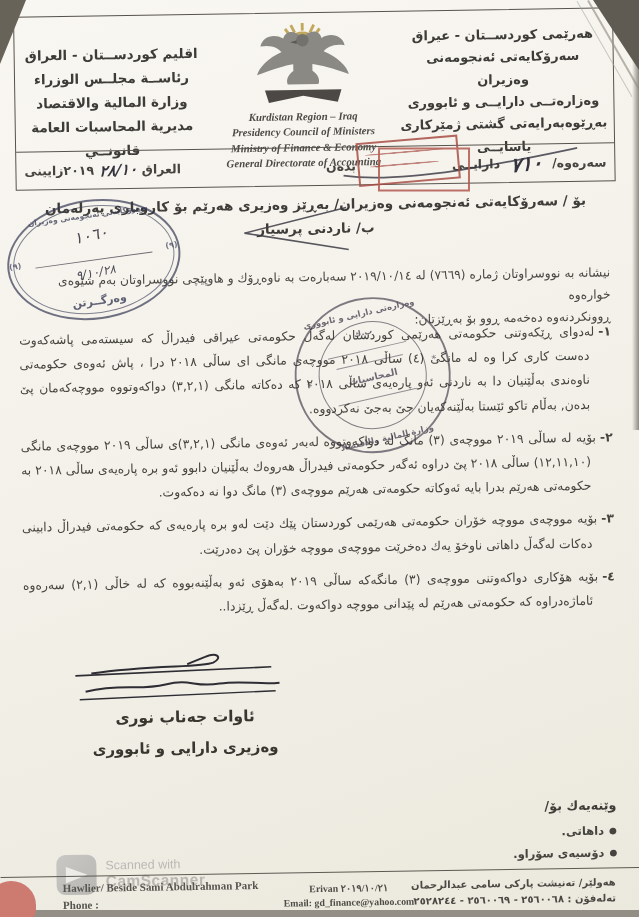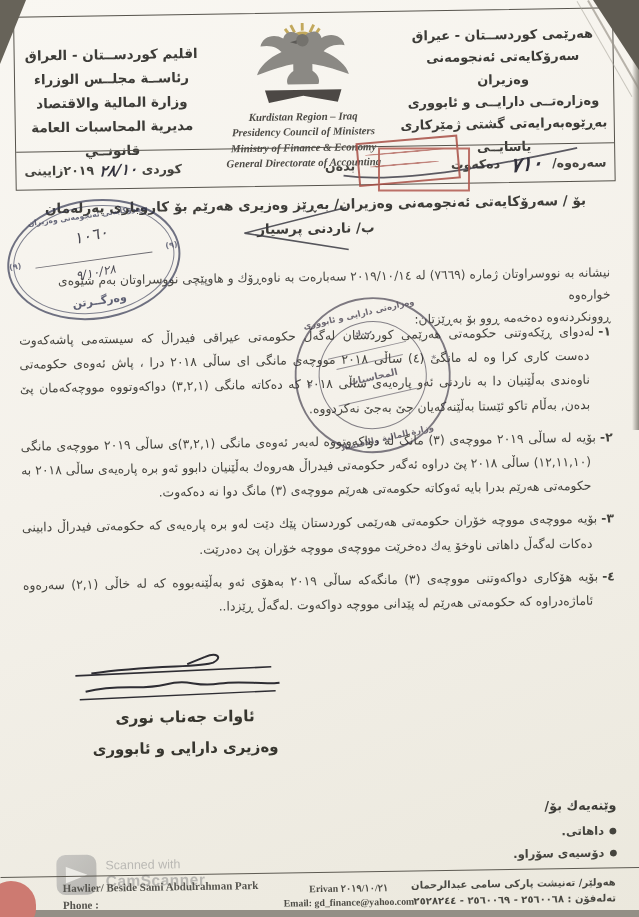--- a/index.html
+++ b/index.html
@@ -188,24 +188,24 @@
           <div>سەرۆکایەتی ئەنجومەنی وەزیران</div>
           <div>وەزارەتــی دارایــی و ئابووری</div>
           <div>بەڕێوەبەرایەتی گشتی ژمێرکاری</div>
           <div>یاسایــی</div>
         </div>
       </div>
 
       <div class="ref-strip">
         <span>سەرەوە/</span>
         <span class="ink ink-big">٧١٠</span>
-        <span>دەکەوت</span>
+        <span>دارایــی</span>
         <span style="margin-right:96px;">بدەن</span>
         <span class="ref-spacer"></span>
-        <span>کوردی</span>
+        <span>العراق</span>
         <span class="ink ink-mid">٢٨/١٠</span>
         <span>٢٠١٩زایینی</span>
       </div>
     </div>
 
     <svg class="ref-underline" viewBox="0 0 250 40">
       <path d="M8,30 C70,40 180,18 242,6" stroke="#34333e" stroke-width="1.8" fill="none" opacity=".8"></path>
     </svg>
 
     <div class="red-stamp">

